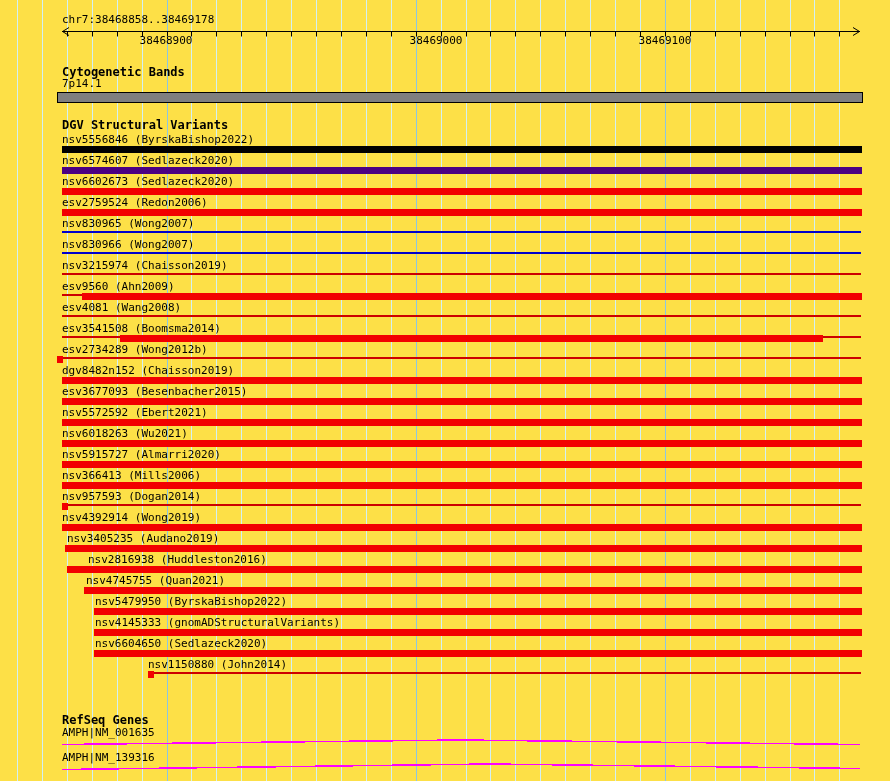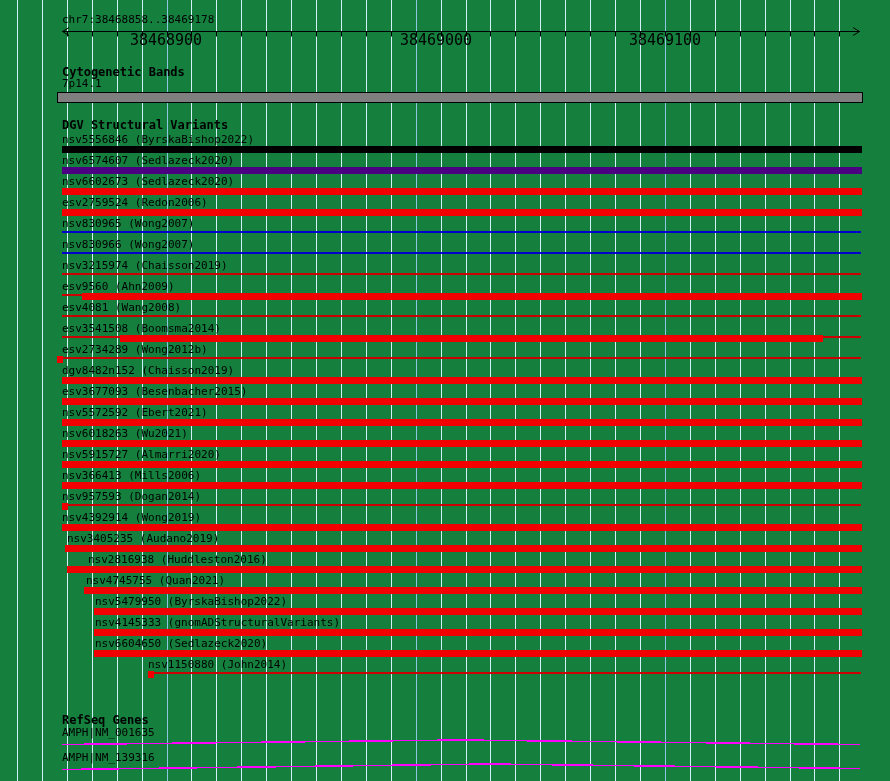--- a/index.html
+++ b/index.html
@@ -1,21 +1,21 @@
 <!DOCTYPE html>
 <html><head>
 <meta charset="utf-8">
 <style>
   html,body{margin:0;padding:0;background:#fdfffd;}
   .stage{position:relative;width:890px;height:781px;overflow:hidden;
-         font-family:"DejaVu Sans Mono",monospace;background:#15803d;}
+         font-family:"DejaVu Sans Mono",monospace;background:#fde047;}
   .stage svg{position:absolute;left:0;top:0;}
   .lbl{position:absolute;font-size:11px;line-height:11px;color:#000;white-space:pre;}
   .hdr{font-weight:bold;font-size:12px;line-height:12px;}
-  .tick-label{position:absolute;font-size:15px;line-height:11px;color:#000;
+  .tick-label{position:absolute;font-size:11px;line-height:11px;color:#000;
               transform:translateX(-50%);white-space:pre;}
   #region-title{left:62px;top:14px;}
   #cyto-title{left:62px;top:66px;}
   #cyto-band-label{left:62px;top:78px;}
   #dgv-title{left:62px;top:119px;}
   #refseq-title{left:62px;top:714px;}
 </style>
 </head>
 <body>
 

